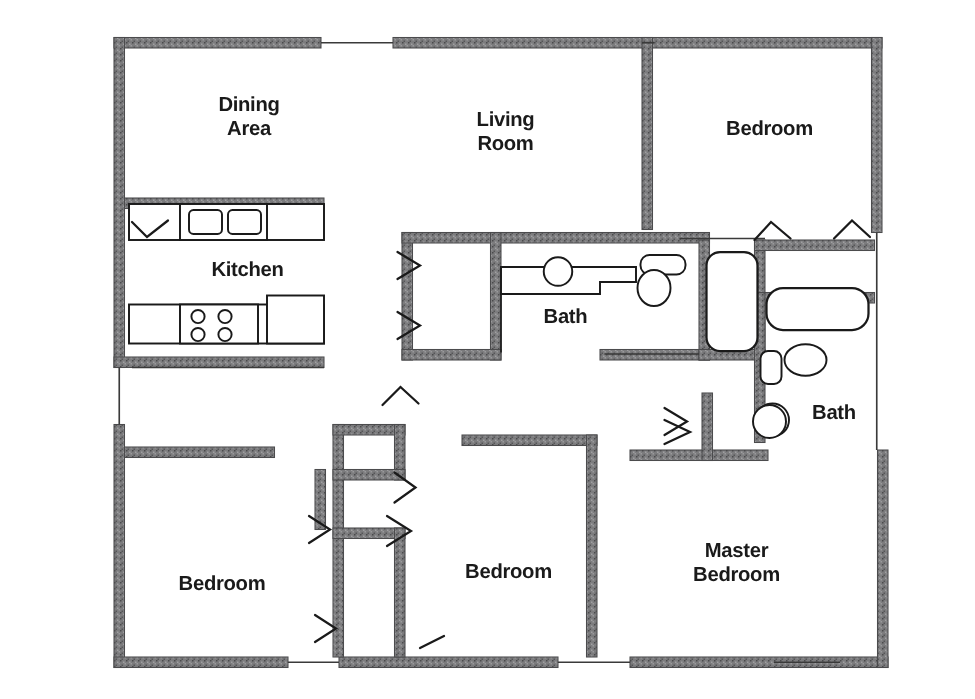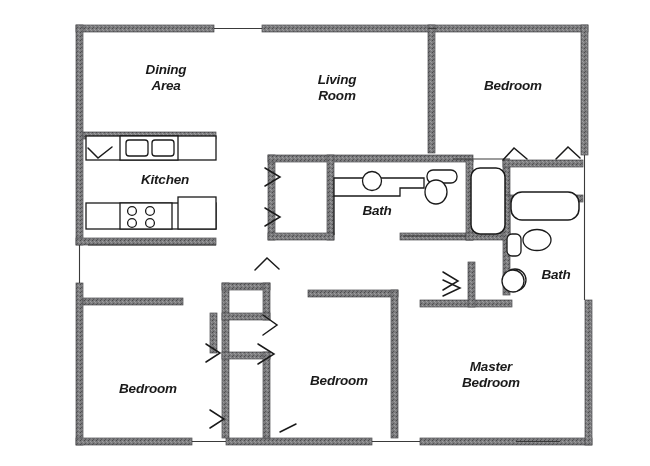--- a/index.html
+++ b/index.html
@@ -11,21 +11,20 @@
     width: 650px;
     height: 466px;
     font-family: "Liberation Sans", sans-serif;
     overflow: hidden;
   }
   #floorplan-root {
     position: relative;
     width: 650px;
     height: 338px;
     background: #a3a3a3;
-    font-style: italic;
   }
   #plan-svg {
     display: block;
     width: 650px;
     height: 466px;
   }
   .room-label {
     font-family: "Liberation Sans", sans-serif;
     font-weight: bold;
     font-size: 13.5px;

